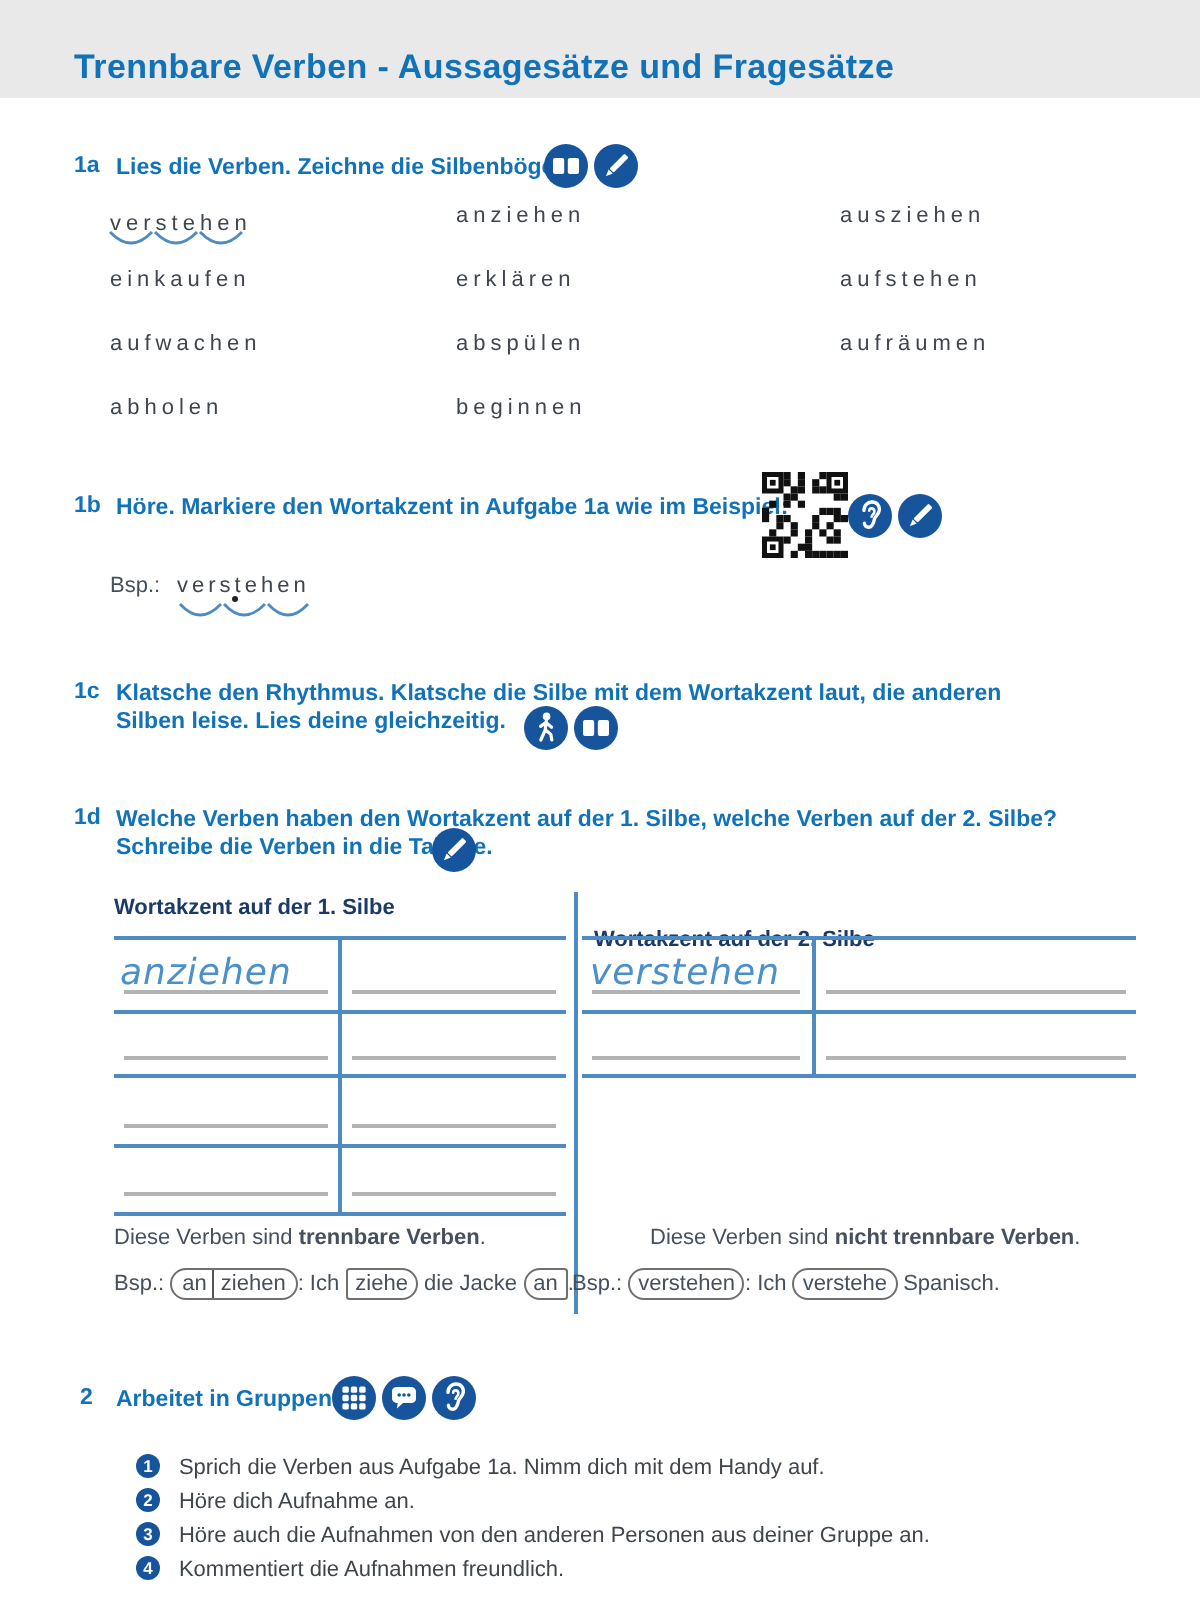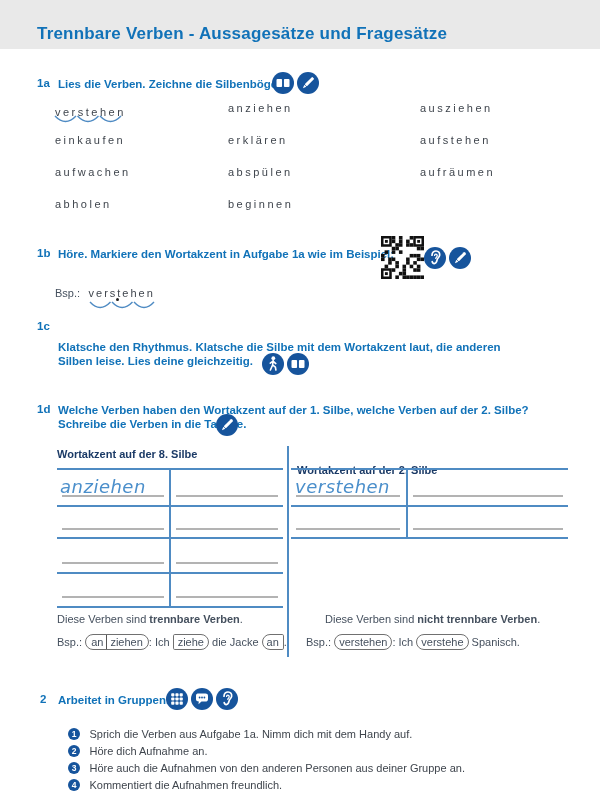--- a/index.html
+++ b/index.html
@@ -175,21 +175,21 @@
     <span class="bsplabel">Bsp.:</span>
     <span class="lsword" style="position:relative;margin-left:4px;">
       <span>verstehen</span>
       <svg class="arcs" style="top:13px;left:0;" width="66" height="12" viewBox="0 0 66 12">
         <path d="M1 2 Q11 13 21.5 2 M23 2 Q33 13 43.5 2 M45 2 Q55 13 65 2" fill="none" stroke="#4f8bc3" stroke-width="1.4"></path>
       </svg>
       <span class="dot" style="left:27px;top:10.5px;"></span>
     </span>
   </div>
 
-  <div class="abs exnum" style="left:37px;top:320px;text-align:right;">1c</div>
+  <div class="abs exnum" style="left:37px;top:340px;text-align:right;">1c</div>
   <div class="abs exinstr" style="left:58px;top:340px;">
     <span>Klatsche den Rhythmus. Klatsche die Silbe mit dem Wortakzent laut, die anderen</span><br>
     <span>Silben leise. Lies deine gleichzeitig.</span>
   </div>
   <div class="abs icnrow" style="left:262px;top:353px;">
     <span class="icn">
       <svg viewBox="0 0 22 22">
           <circle cx="11.3" cy="5.2" r="1.9" fill="#fff"></circle>
           <path d="M11.2 7.4 L10.6 12 M8.3 10.2 L11 8.2 L13.8 10.6 M10.6 12 L8.4 17 M10.8 12 L13.4 14.2 L13.9 17" fill="none" stroke="#fff" stroke-width="1.6" stroke-linecap="round" stroke-linejoin="round"></path>
         </svg>
@@ -211,21 +211,21 @@
     <span class="icn">
       <svg viewBox="0 0 22 22">
           <g transform="rotate(45 11 11)">
             <rect x="9.6" y="3.6" width="2.9" height="10.6" rx="0.6" fill="#fff"></rect>
             <path d="M9.6 14.8 L11.05 18.2 L12.5 14.8 Z" fill="#fff"></path>
           </g>
         </svg>
     </span>
   </div>
 
-  <div class="abs thead" style="left:57px;top:448px;">Wortakzent auf der 8. Silbe</div>
+  <div class="abs thead" style="left:57px;top:448px;">Wortakzent auf der 1. Silbe</div>
   <div class="abs thead" style="left:297px;top:464px;">Wortakzent auf der 2. Silbe</div>
 
   <div class="abs vline" style="left:287px;top:446px;height:211px;"></div>
 
   <div class="abs hline" style="left:57px;top:468px;width:226px;"></div>
   <div class="abs hline" style="left:57px;top:505px;width:226px;"></div>
   <div class="abs hline" style="left:57px;top:537px;width:226px;"></div>
   <div class="abs hline" style="left:57px;top:572px;width:226px;"></div>
   <div class="abs hline" style="left:57px;top:606px;width:226px;"></div>
   <div class="abs vline" style="left:169px;top:468px;height:140px;"></div>
@@ -258,21 +258,21 @@
     <span>Diese Verben sind </span><b>nicht trennbare Verben</b><span>.</span>
   </div>
 
   <div class="abs bspline" style="left:57px;top:634px;">
     <span>Bsp.:</span>
     <span class="pill"><span class="p1">an</span><span class="p2">ziehen</span></span><span>: Ich</span>
     <span class="halfL">ziehe</span>
     <span>die Jacke</span>
     <span class="halfR">an</span><span>.</span>
   </div>
-  <div class="abs bspline" style="left:306px;top:634px;">
+  <div class="abs bspline" style="left:286px;top:634px;">
     <span>Bsp.:</span>
     <span class="oval">verstehen</span><span>: Ich</span>
     <span class="oval">verstehe</span>
     <span>Spanisch.</span>
   </div>
 
   <div class="abs exnum" style="left:40px;top:693px;">2</div>
   <div class="abs exinstr" style="left:58px;top:693px;">Arbeitet in Gruppen.</div>
   <div class="abs icnrow" style="left:166px;top:688px;">
     <span class="icn">

